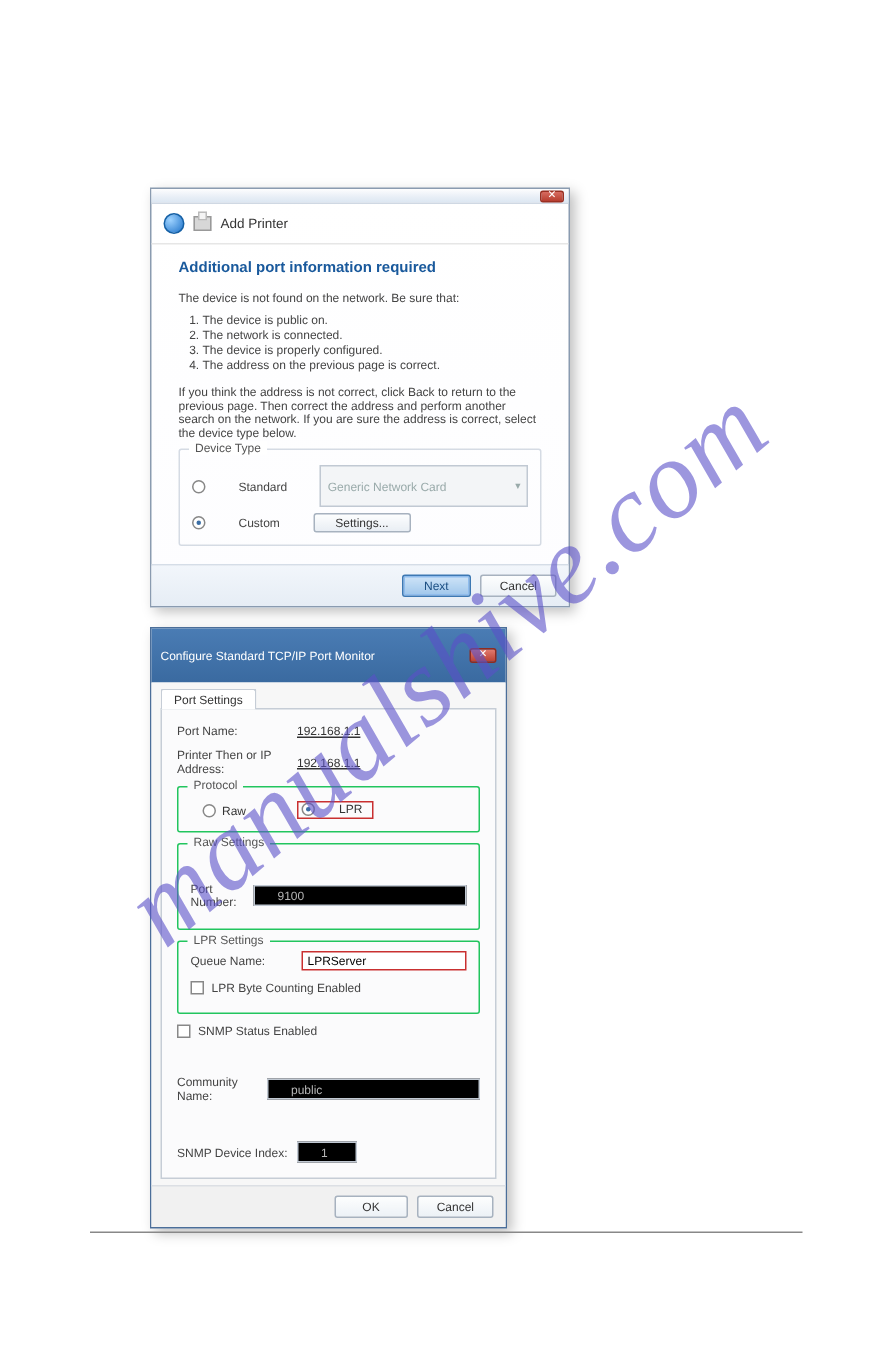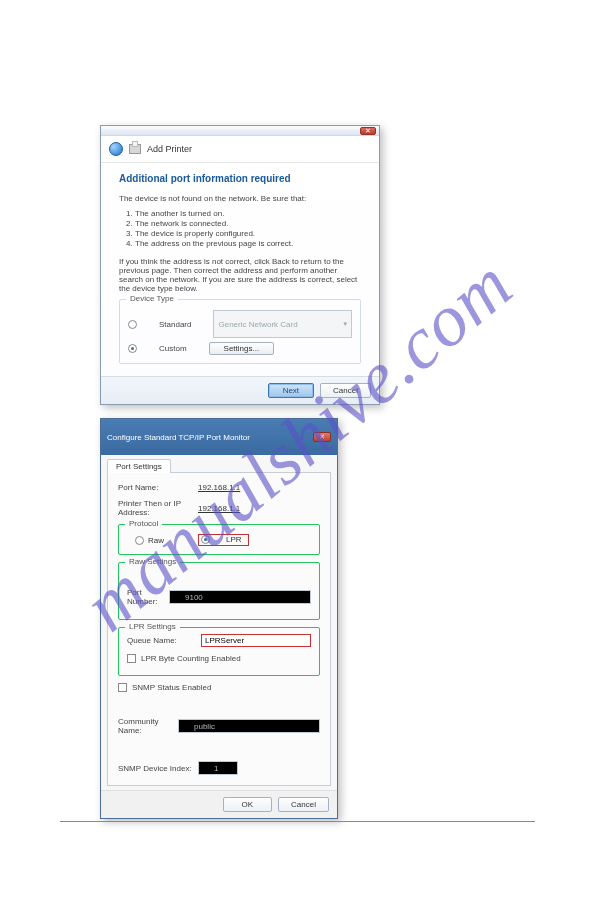--- a/index.html
+++ b/index.html
@@ -205,21 +205,21 @@
   <div class="dlg1-header">
     <span class="globe-icon"></span>
     <span class="printer-icon"></span>
     <span class="dlg1-header-title">Add Printer</span>
   </div>
 
   <div class="dlg1-body">
     <h3>Additional port information required</h3>
     <p>The device is not found on the network. Be sure that:</p>
     <ol>
-      <li>The another is turned on.</li>
+      <li>The device is public on.</li>
       <li>The network is connected.</li>
       <li>The device is properly configured.</li>
       <li>The address on the previous page is correct.</li>
     </ol>
     <p>If you think the address is not correct, click Back to return to the previous page. Then correct the address and perform another search on the network. If you are sure the address is correct, select the device type below.</p>
 
     <div class="devtype">
       <span class="devtype-legend">Device Type</span>
 
       <div class="devrow">

